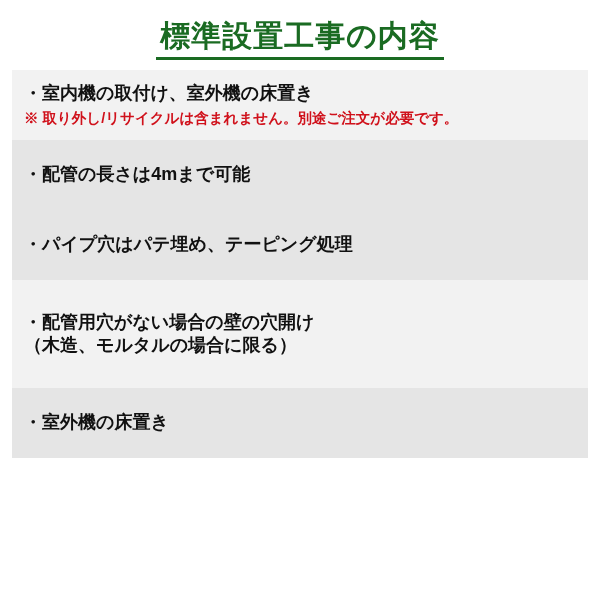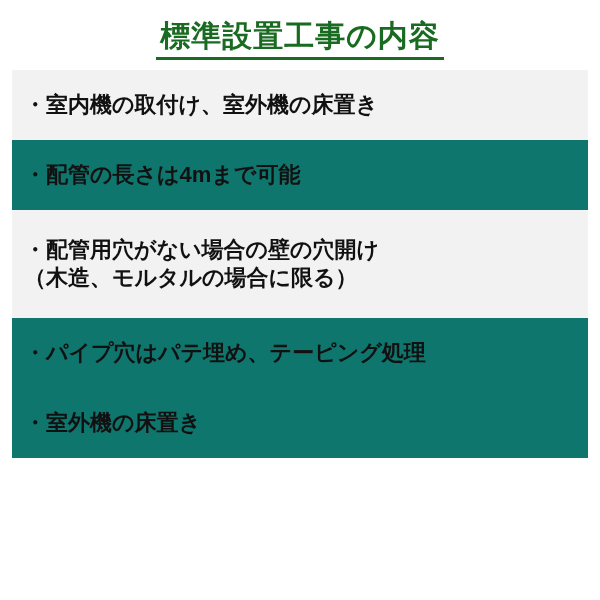--- a/index.html
+++ b/index.html
@@ -45,24 +45,24 @@
     padding: 11px 10px 11px 12px;
     min-height: 70px;
     display: flex;
     flex-direction: column;
     justify-content: center;
   }
   .row.shaded {
     background: #f2f2f2;
   }
   .row.plain {
-    background: #0f766e;
+    background: #e5e5e5;
   }
   .item-text {
-    font-size: 22px;
+    font-size: 18px;
     font-weight: bold;
     line-height: 1.28;
     color: #111111;
     letter-spacing: 0px;
   }
   .note {
     margin-top: 4px;
     font-size: 14.5px;
     font-weight: bold;
     color: #d0111b;
@@ -76,34 +76,35 @@
 <div class="page">
 
   <div class="title-wrap">
     <span class="title">標準設置工事の内容</span>
   </div>
 
   <div class="list">
 
     <div class="row shaded">
       <div class="item-text">・室内機の取付け、室外機の床置き</div>
+      <div class="note">※ 取り外し/リサイクルは含まれません。別途ご注文が必要です。</div>
     </div>
 
     <div class="row plain">
       <div class="item-text">・配管の長さは4mまで可能</div>
     </div>
 
 
+    <div class="row plain">
+      <div class="item-text">・パイプ穴はパテ埋め、テーピング処理</div>
+    </div>
+
     <div class="row shaded" style="min-height:108px">
       <div class="item-text" style="white-space:pre-line">・配管用穴がない場合の壁の穴開け
 （木造、モルタルの場合に限る）</div>
-    </div>
-
-    <div class="row plain">
-      <div class="item-text">・パイプ穴はパテ埋め、テーピング処理</div>
     </div>
 
     <div class="row plain">
       <div class="item-text">・室外機の床置き</div>
     </div>
 
   </div>
 </div>
 
 </body></html>

